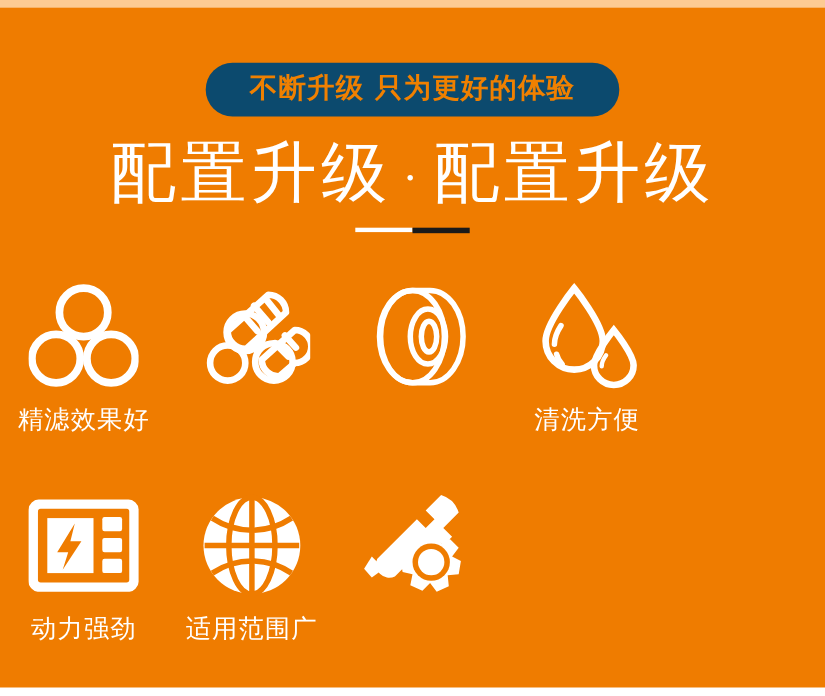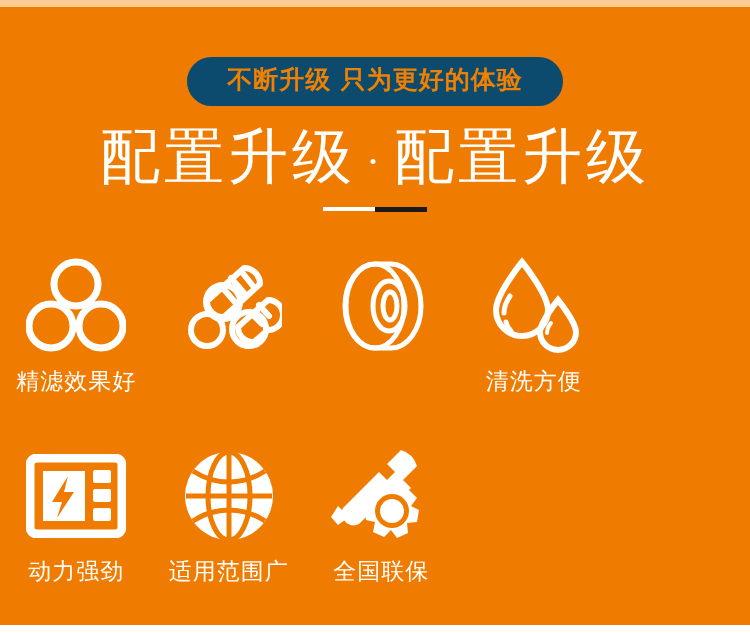--- a/index.html
+++ b/index.html
@@ -224,19 +224,18 @@
           <path d="M9 60 L20 71 L9 79 L2 71 Z" fill="#FFFFFF"></path>
 
           <g fill="#FFFFFF">
             <path d="M58 38 L70 38 L72 48 L80 44 L88 52 L82 60 L90 64 L88 76 L78 77 L79 87 L68 92 L62 84 L55 91
                      L44 86 L46 76 L37 74 L35 62 L45 58 L41 49 L49 41 L57 46 Z"></path>
           </g>
           <circle cx="63" cy="65" r="17" fill="#EF7C00"></circle>
           <circle cx="63" cy="65" r="12" fill="#FFFFFF"></circle>
         </svg>
       </div>
-      <div class="cell-label">全国联保</div>
     </div>
 
   </div>
 
   <div class="bottom-strip"></div>
 </div>
 
 </body></html>

